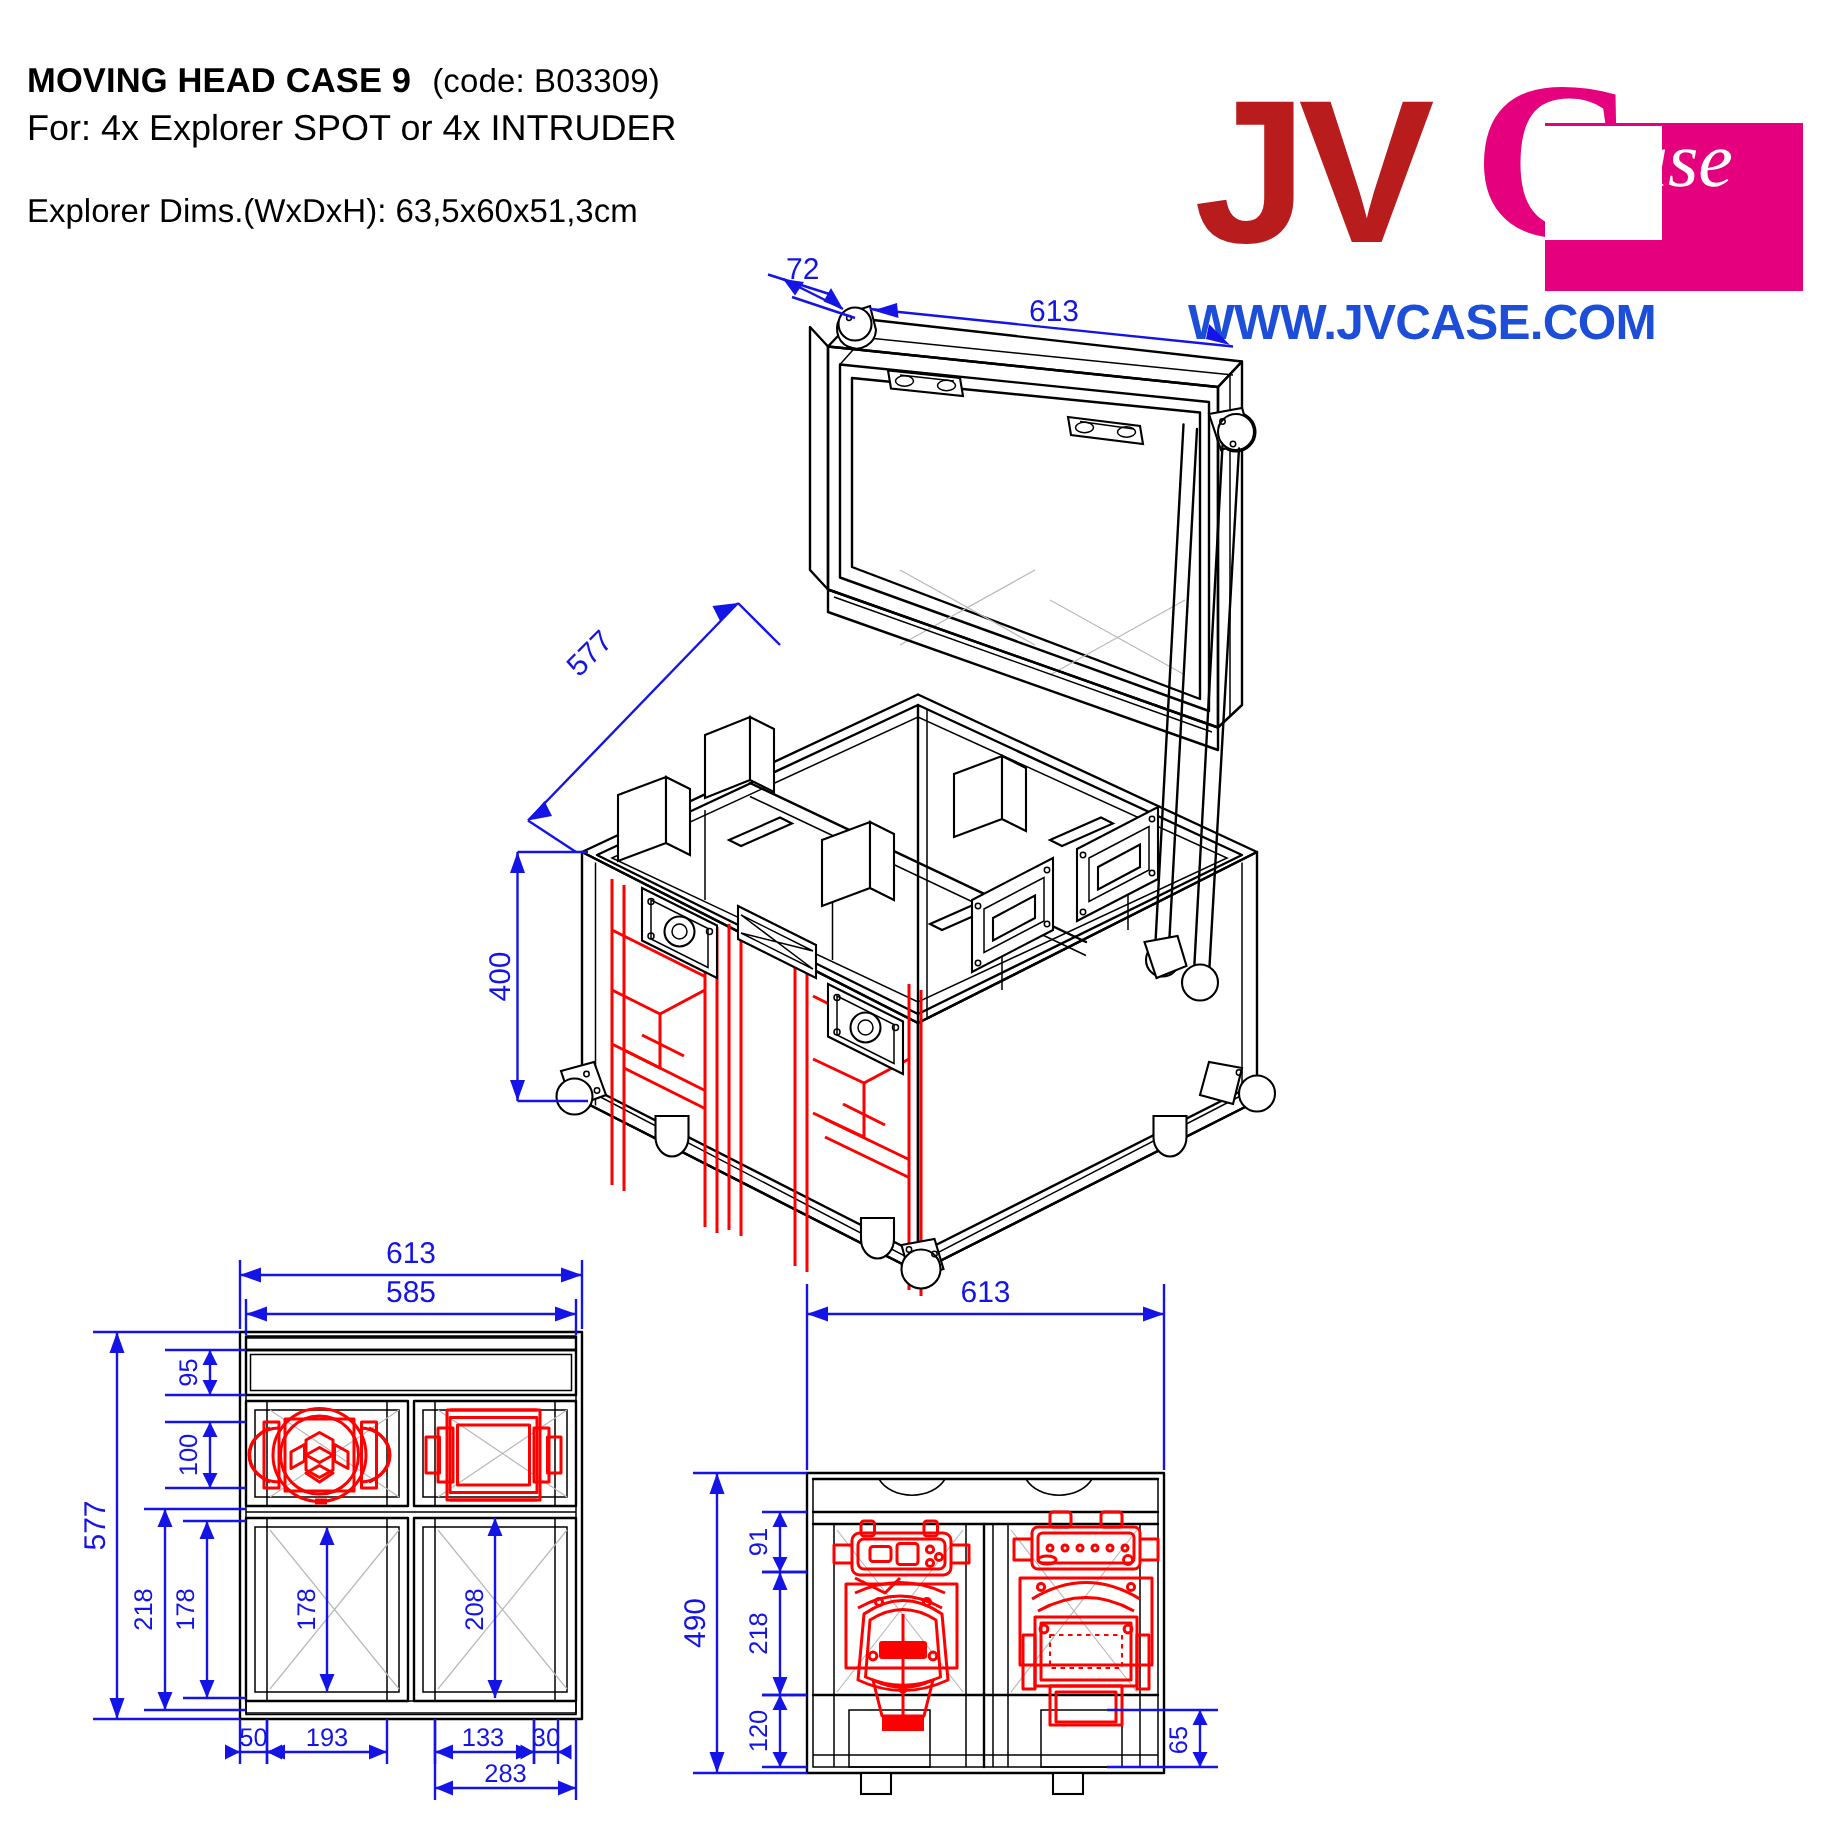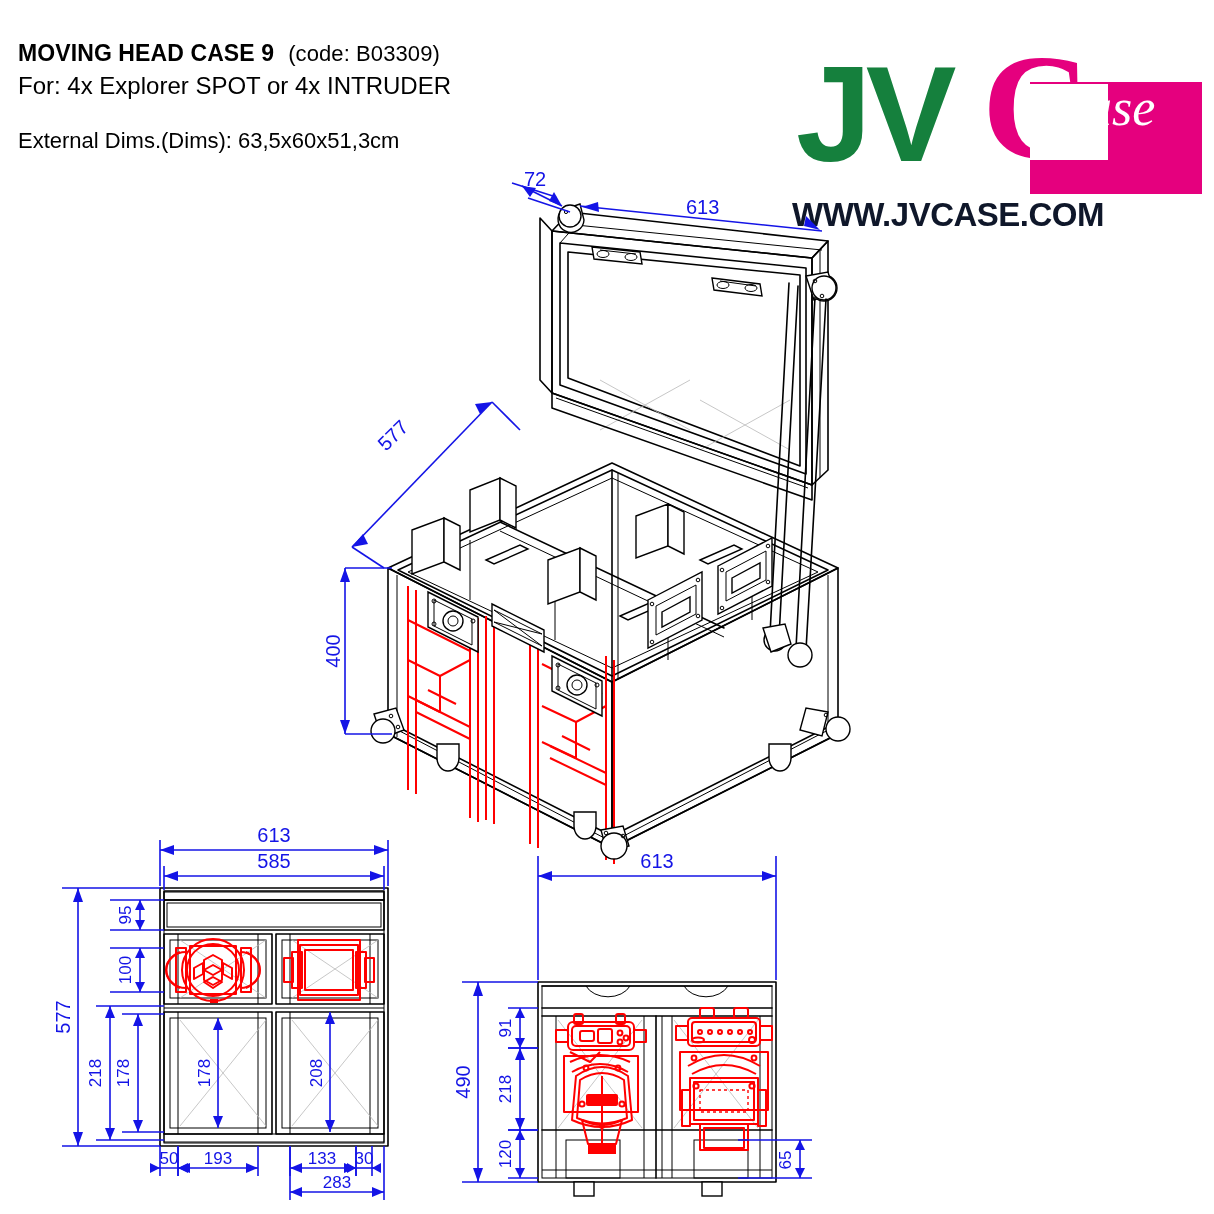--- a/index.html
+++ b/index.html
@@ -8,30 +8,30 @@
 
   .hdr{position:absolute;left:18px;top:40px;width:760px;}
   .hdr .l1{font-size:23px;font-weight:bold;letter-spacing:.1px;white-space:nowrap;}
   .hdr .l1 .code{font-weight:normal;font-size:22px;padding-left:14px;}
   .hdr .l2{font-size:24px;margin-top:5px;white-space:nowrap;}
   .hdr .l3{font-size:22px;margin-top:28px;white-space:nowrap;}
 
   
   .logo{position:absolute;left:790px;top:22px;width:412px;height:200px;}
   .logo .jv{position:absolute;left:6px;top:24px;font-size:136px;font-weight:bold;
-            letter-spacing:-6px;color:#15803d;line-height:1;font-family:"Liberation Sans",sans-serif;}
+            letter-spacing:-6px;color:#b91c1c;line-height:1;font-family:"Liberation Sans",sans-serif;}
   .logo .sq{position:absolute;left:240px;top:60px;width:172px;height:112px;background:#e5007e;}
   .logo .cwrap{position:absolute;left:192px;top:10px;width:120px;height:130px;}
   .logo .cmag{position:absolute;left:0;top:0;font-size:150px;font-weight:bold;color:#e5007e;
               line-height:1;font-family:"Liberation Serif",serif;}
   .logo .cwhite{position:absolute;left:48px;top:52px;width:78px;height:76px;}
   .logo .ase{position:absolute;left:296px;top:60px;font-size:52px;color:#ffffff;
              font-style:italic;font-family:"Liberation Serif",serif;line-height:1;}
   .logo .url{position:absolute;left:2px;top:174px;font-size:33px;font-weight:bold;
-             letter-spacing:-0.5px;color:#0f172a;white-space:nowrap;}
+             letter-spacing:-0.5px;color:#1d4ed8;white-space:nowrap;}
 
   svg{position:absolute;left:0;top:0;}
   .bk{fill:none;stroke:#000;stroke-width:1.6;stroke-linejoin:round;stroke-linecap:round;}
   .bkt{fill:none;stroke:#000;stroke-width:1.0;}
   .bkf{fill:#fff;stroke:#000;stroke-width:1.4;}
   .rd{fill:none;stroke:#ff0000;stroke-width:2.0;stroke-linejoin:round;}
   .rdt{fill:none;stroke:#ff0000;stroke-width:1.4;}
   .rdf{fill:#ff0000;stroke:none;}
   .bl{fill:none;stroke:#1414e6;stroke-width:1.6;}
   .blf{fill:#1414e6;}
@@ -40,21 +40,21 @@
   .dimtxt.sm{font-size:17px;}
 </style>
 </head>
 <body>
 
 <div class="hdr">
   <div class="l1">
     <span>MOVING HEAD CASE 9</span><span class="code">(code: B03309)</span>
   </div>
   <div class="l2">For: 4x Explorer SPOT or 4x INTRUDER</div>
-  <div class="l3">External Dims.(Dims): 63,5x60x51,3cm</div>
+  <div class="l3">Explorer Dims.(WxDxH): 63,5x60x51,3cm</div>
 </div>
 
 <div class="logo">
   <div class="sq"></div>
   <div class="jv">JV</div>
   <div class="cwrap">
     <div class="cmag">C</div>
     <svg class="cwhite" width="78" height="76" viewBox="0 0 78 76">
       <path d="M0,0 H78 V76 H0 Z" fill="#ffffff"></path>
     </svg>

